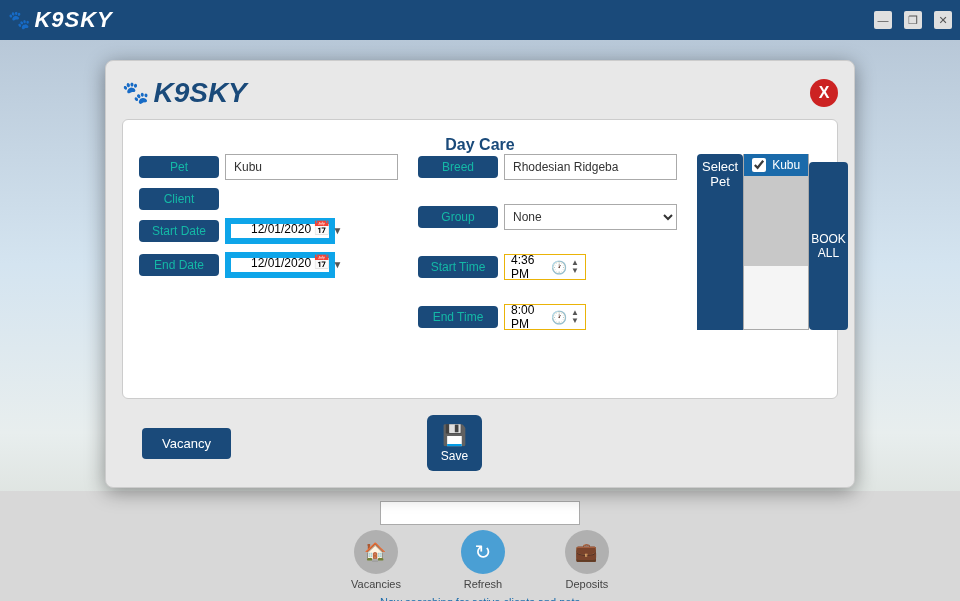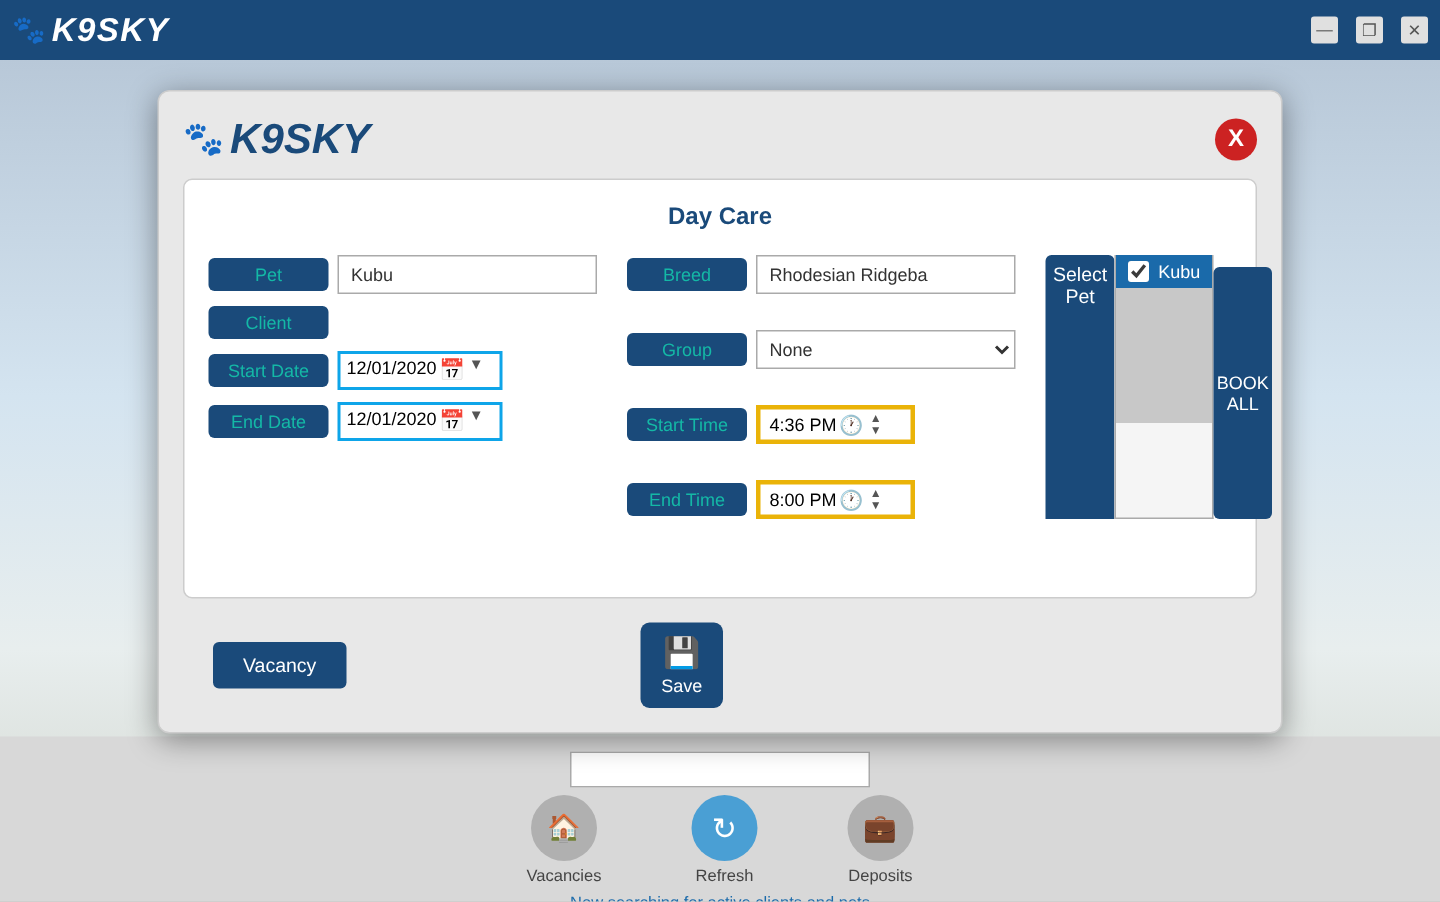--- a/index.html
+++ b/index.html
@@ -211,21 +211,21 @@
       border: 1px solid #ccc;
       padding: 16px;
       min-height: 280px;
     }
 
     .modal-title {
       text-align: center;
       font-size: 16px;
       font-weight: bold;
       color: #1a4a7a;
-      margin-bottom: 16px;
+      margin-bottom: 0;
     }
 
     .form-area {
       display: flex;
       gap: 20px;
     }
 
     .form-left {
       display: flex;
       flex-direction: column;
@@ -261,48 +261,48 @@
       border: 1px solid #aaa;
       background: white;
       padding: 4px 8px;
       font-size: 12px;
       height: 26px;
       flex: 1;
       color: #333;
     }
 
     .field-value-date {
-      border: 2px solid #0ea5e9;
+      border: 6px solid #0ea5e9;
       background: white;
-      padding: 2px 4px;
+      padding: 2px 20px;
       font-size: 12px;
       height: 26px;
       width: 110px;
       display: flex;
-      align-items: flex-start;
+      align-items: flex-end;
       gap: 2px;
     }
 
     .cal-icon {
       font-size: 14px;
       color: #555;
       cursor: pointer;
     }
     .cal-arrow {
       font-size: 10px;
       color: #555;
     }
 
     .time-field {
-      border: 3px solid #eab308;
+      border: 1px solid #eab308;
       background: white;
       padding: 2px 6px;
       font-size: 12px;
       height: 26px;
-      width: 106px;
+      width: 82px;
       display: flex;
       align-items: center;
       gap: 2px;
     }
     .time-arrows {
       display: flex;
       flex-direction: column;
       margin-left: 2px;
     }
     .time-arrow {

